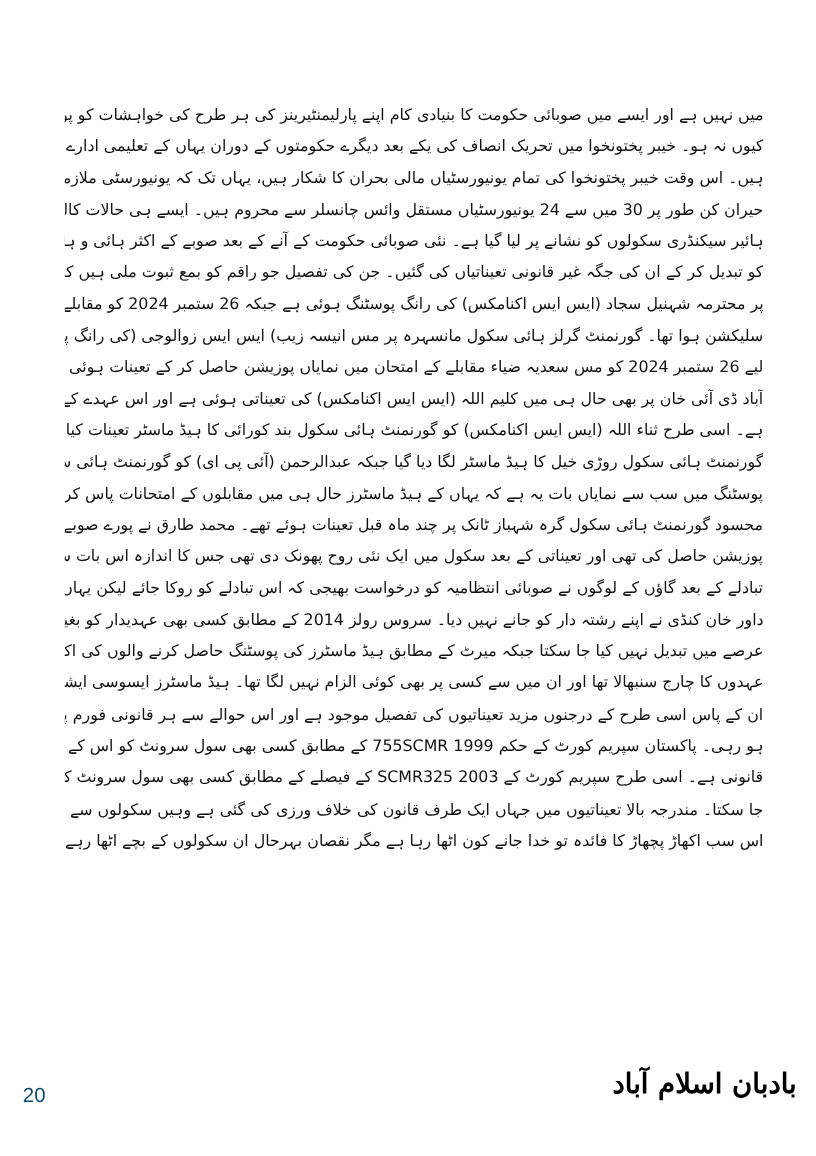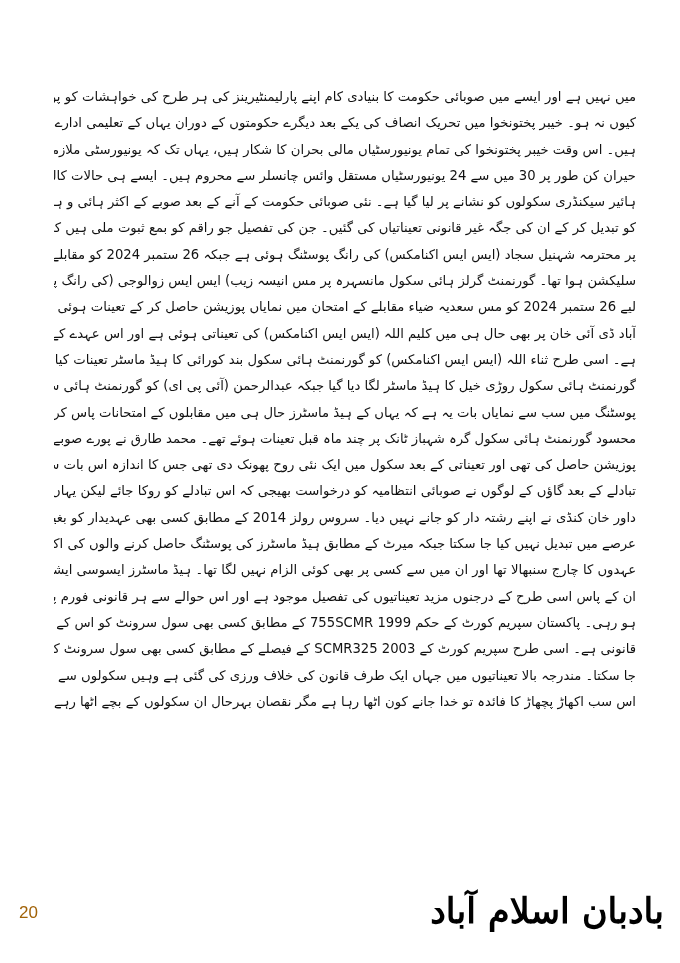--- a/index.html
+++ b/index.html
@@ -10,25 +10,25 @@
     direction: rtl; text-align: right;
     font-family: "DejaVu Sans", sans-serif; font-size: 13.2px; color: #111;
   }
   .line {
     height: 26.3px; line-height: 26.3px; white-space: nowrap; overflow: hidden;
     text-align: justify; text-align-last: justify;
   }
   .line.last { text-align-last: right; }
   .footer-page-number {
     position: absolute; left: 19px; top: 903px;
-    font-family: "Liberation Sans", sans-serif; font-size: 17px; color: #a16207;
+    font-family: "Liberation Sans", sans-serif; font-size: 17px; color: #0c4a6e;
   }
   .footer-masthead {
     position: absolute; right: 16px; top: 890px; direction: rtl;
-    font-family: "DejaVu Serif", serif; font-size: 35px; font-weight: bold; color: #000;
+    font-family: "DejaVu Serif", serif; font-size: 23px; font-weight: bold; color: #000;
     letter-spacing: -1px;
   }
 </style>
 </head>
 <body>
 
 <div class="page">
   <div class="body-text">
     <div class="line">میں نہیں ہے اور ایسے میں صوبائی حکومت کا بنیادی کام اپنے پارلیمنٹیرینز کی ہر طرح کی خواہشات کو پورا کرنا رہ گیا ہے، چاہے وہ غیر قانونی ہی</div>
     <div class="line">کیوں نہ ہو۔ خیبر پختونخوا میں تحریک انصاف کی یکے بعد دیگرے حکومتوں کے دوران یہاں کے تعلیمی ادارے بدترین حالات کے شکار ہوئے</div>

